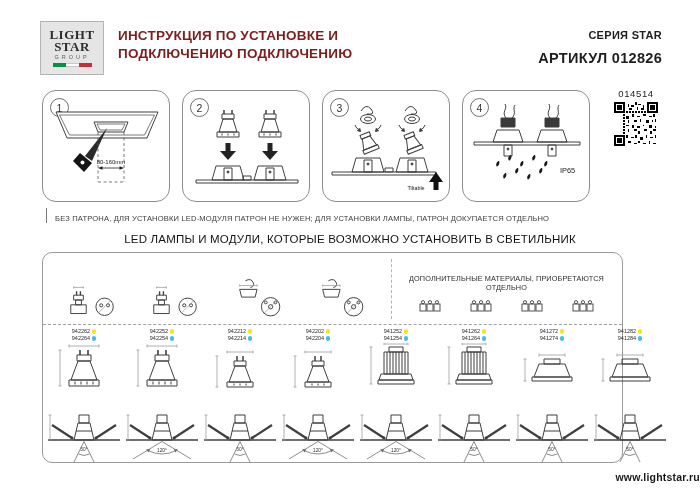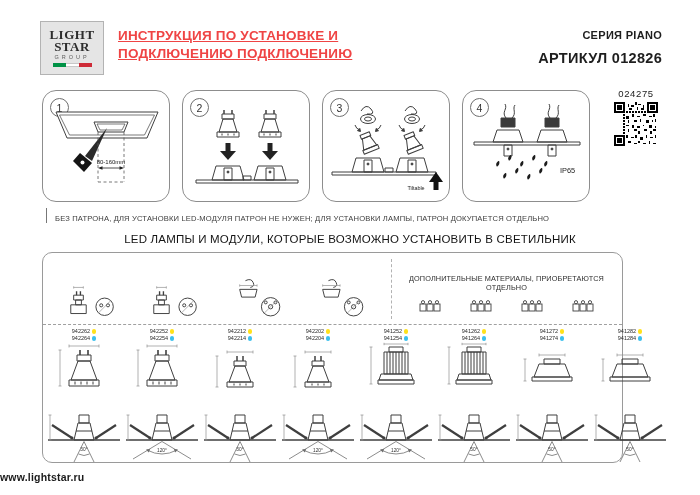--- a/index.html
+++ b/index.html
@@ -13,21 +13,21 @@
   .logo-light,.logo-star { font-family:"Liberation Serif", serif; font-weight:700; font-size:13px;
           line-height:0.9; letter-spacing:0.5px; color:#2d2d2d; }
   .logo-group { font-size:5.5px; letter-spacing:3px; color:#5d5d5d; margin:2px 0 3px; }
   .logo-flag { display:flex; }
   .flag-seg { width:13px; height:4px; }
   .flag-green { background:var(--flag-green); }
   .flag-white { background:#fff; border-top:1px solid #c8c8c8; border-bottom:1px solid #c8c8c8; }
   .flag-red { background:var(--flag-red); }
 
   .main-title { position:absolute; left:118px; top:27px; font-size:13.5px; font-weight:700;
-          color:#ef4444; line-height:1.32; letter-spacing:0.2px;text-decoration:underline; }
+          color:#7f1d1d; line-height:1.32; letter-spacing:0.2px; }
   .series-block { position:absolute; right:38px; top:29px; text-align:right; color:#1e1e1e; }
   .series { font-size:11px; font-weight:700; letter-spacing:0.3px; }
   .article { font-size:14.5px; font-weight:700; margin-top:9px; letter-spacing:0.3px; }
 
   
   .steps-row { position:absolute; left:42px; top:90px; display:flex; gap:12px; }
   .step-panel { width:128px; height:112px; border:1.2px solid #8d8d8d; border-radius:14px;
           position:relative; background:#fff; }
   .step-num { position:absolute; left:7px; top:7px; width:19px; height:19px; border:1px solid #6f6f6f;
           border-radius:50%; font-size:10.5px; color:#333; display:flex; align-items:center; justify-content:center; }
@@ -55,21 +55,21 @@
   .socket-icons { display:flex; justify-content:space-around; padding:7px 14px 0; }
   .panel-bottom { border-top:1px dashed #a0a0a0; display:flex; padding:2px 2px 0; }
   .col { flex:1; display:flex; flex-direction:column; align-items:center; }
   .parts { margin-top:1px; }
   .part-row { display:flex; align-items:center; justify-content:flex-end; gap:1.5px;
           font-size:5.5px; color:#2a2a2a; line-height:1.3; }
   .dot { width:4.5px; height:4.5px; border-radius:50%; display:inline-block; }
   .dot.warm { background:var(--warm-dot); }
   .dot.cold { background:var(--cold-dot); }
 
-  .footer { position:absolute; left:0; top:471px; width:100%; text-align:left;
+  .footer { position:absolute; left:0; top:471px; width:100%; text-align:right;
           font-size:10.5px; font-weight:700; color:#1a1a1a; letter-spacing:0.2px; }
   svg text { font-family:"Liberation Sans", sans-serif; }
   .defs-holder { position:absolute; width:0; height:0; overflow:hidden; }
 </style>
 </head>
 <body>
 
 <svg class="defs-holder" aria-hidden="true">
   <defs>
     <symbol id="lamp-gu10" viewBox="0 0 70 58">
@@ -268,21 +268,21 @@
         <span class="flag-seg flag-red"></span>
     </div>
   </div>
 
   <div class="main-title">
     <div>ИНСТРУКЦИЯ ПО УСТАНОВКЕ И</div>
     <div>ПОДКЛЮЧЕНИЮ ПОДКЛЮЧЕНИЮ</div>
   </div>
 
   <div class="series-block">
-    <div class="series">СЕРИЯ PIANO</div>
+    <div class="series">СЕРИЯ STAR</div>
     <div class="article">АРТИКУЛ 012826</div>
   </div>
 
   <div class="steps-row">
 
     <div class="step-panel">
       <div class="step-num">1</div>
       <svg class="step-art" width="126" height="96" viewBox="0 0 126 96">
         <g stroke="#3f3f3f" fill="#fff" stroke-width="1" stroke-linejoin="round">
           <polygon points="12,10 114,10 103,36 23,36"></polygon>
@@ -412,21 +412,21 @@
           <use href="#drop" x="0" y="0" width="6" height="7" transform="translate(51,65) rotate(14)"></use>
           <use href="#drop" x="0" y="0" width="6" height="7" transform="translate(63,71) rotate(14)"></use>
           <use href="#drop" x="0" y="0" width="6" height="7" transform="translate(75,65) rotate(14)"></use>
         </g>
         <text x="96" y="71" font-size="7.4" fill="#222">IP65</text>
       </svg>
     </div>
   </div>
 
   <div class="qr-block">
-    <div class="qr-label">024275</div>
+    <div class="qr-label">014514</div>
     <svg class="qr-svg" width="44" height="44" viewBox="0 0 29 29" shape-rendering="crispEdges">
       <rect x="0" y="0" width="29" height="29" fill="#fff"></rect>
       <g fill="#000">
         <rect x="0" y="0" width="7" height="7"></rect>
           <rect x="1" y="1" width="5" height="5" fill="#fff"></rect>
           <rect x="2" y="2" width="3" height="3"></rect>
         <rect x="22" y="0" width="7" height="7"></rect>
           <rect x="23" y="1" width="5" height="5" fill="#fff"></rect>
           <rect x="24" y="2" width="3" height="3"></rect>
         <rect x="0" y="22" width="7" height="7"></rect>

